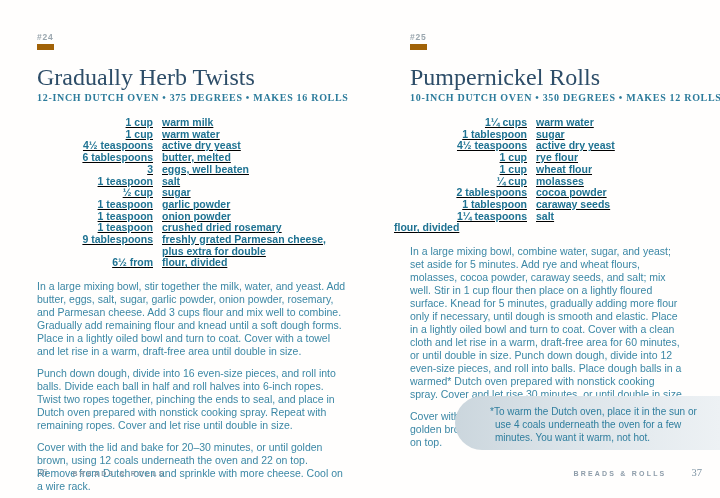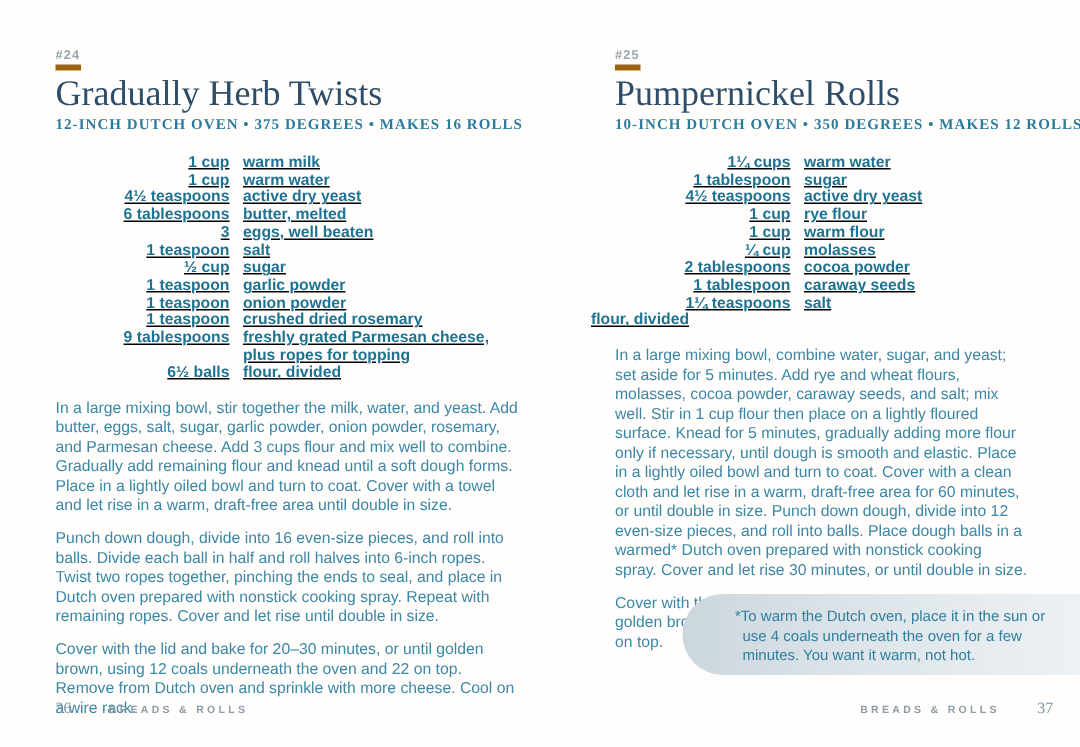--- a/index.html
+++ b/index.html
@@ -15,23 +15,23 @@
     overflow:hidden;
   }
   .page { position:absolute; top:26px; }
   .page-left  { left:37px;  width:311px; }
   .page-right { left:410px; width:275px; }
 
   .recipe-tag {
     display:inline-block;
     font-size:8.5px; font-weight:bold; letter-spacing:0.8px;
     color:#9aa6ae;
-    border-bottom:4px solid #a16207;
+    border-bottom:6px solid #a16207;
     padding-bottom:2px;
-    margin-bottom:3px;
+    margin-bottom:14px;
   }
   .recipe-title {
     font-family:"Liberation Serif", serif;
     font-weight:500;
     font-size:24px; line-height:26px;
     color:#2d4d68;
     margin-bottom:2px;
     white-space:nowrap;
   }
   .recipe-meta {
@@ -141,24 +141,24 @@
         <div class="ing-row">
         <span class="ing-amount">1 teaspoon</span>
         <span class="ing-item">onion powder</span>
       </div>
         <div class="ing-row">
         <span class="ing-amount">1 teaspoon</span>
         <span class="ing-item">crushed dried rosemary</span>
       </div>
         <div class="ing-row">
         <span class="ing-amount">9 tablespoons</span>
-        <span class="ing-item">freshly grated Parmesan cheese, plus ropes for topping</span>
-      </div>
-        <div class="ing-row">
-        <span class="ing-amount">6½ balls</span>
+        <span class="ing-item">freshly grated Parmesan cheese, plus extra for double</span>
+      </div>
+        <div class="ing-row">
+        <span class="ing-amount">6½ from</span>
         <span class="ing-item">flour, divided</span>
       </div>
       </div>
 
     <div class="method">
         <p>In a large mixing bowl, stir together the milk, water, and yeast. Add butter, eggs, salt, sugar, garlic powder, onion powder, rosemary, and Parmesan cheese. Add 3 cups flour and mix well to combine. Gradually add remaining flour and knead until a soft dough forms. Place in a lightly oiled bowl and turn to coat. Cover with a towel and let rise in a warm, draft-free area until double in size.</p>
         <p>Punch down dough, divide into 16 even-size pieces, and roll into balls. Divide each ball in half and roll halves into 6-inch ropes. Twist two ropes together, pinching the ends to seal, and place in Dutch oven prepared with nonstick cooking spray. Repeat with remaining ropes. Cover and let rise until double in size.</p>
         <p>Cover with the lid and bake for 20–30 minutes, or until golden brown, using 12 coals underneath the oven and 22 on top. Remove from Dutch oven and sprinkle with more cheese. Cool on a wire rack.</p>
       </div>
   </div>
@@ -180,21 +180,21 @@
         <div class="ing-row">
         <span class="ing-amount">4½ teaspoons</span>
         <span class="ing-item">active dry yeast</span>
       </div>
         <div class="ing-row">
         <span class="ing-amount">1 cup</span>
         <span class="ing-item">rye flour</span>
       </div>
         <div class="ing-row">
         <span class="ing-amount">1 cup</span>
-        <span class="ing-item">warm flour</span>
+        <span class="ing-item">wheat flour</span>
       </div>
         <div class="ing-row">
         <span class="ing-amount">¼ cup</span>
         <span class="ing-item">molasses</span>
       </div>
         <div class="ing-row">
         <span class="ing-amount">2 tablespoons</span>
         <span class="ing-item">cocoa powder</span>
       </div>
         <div class="ing-row">

